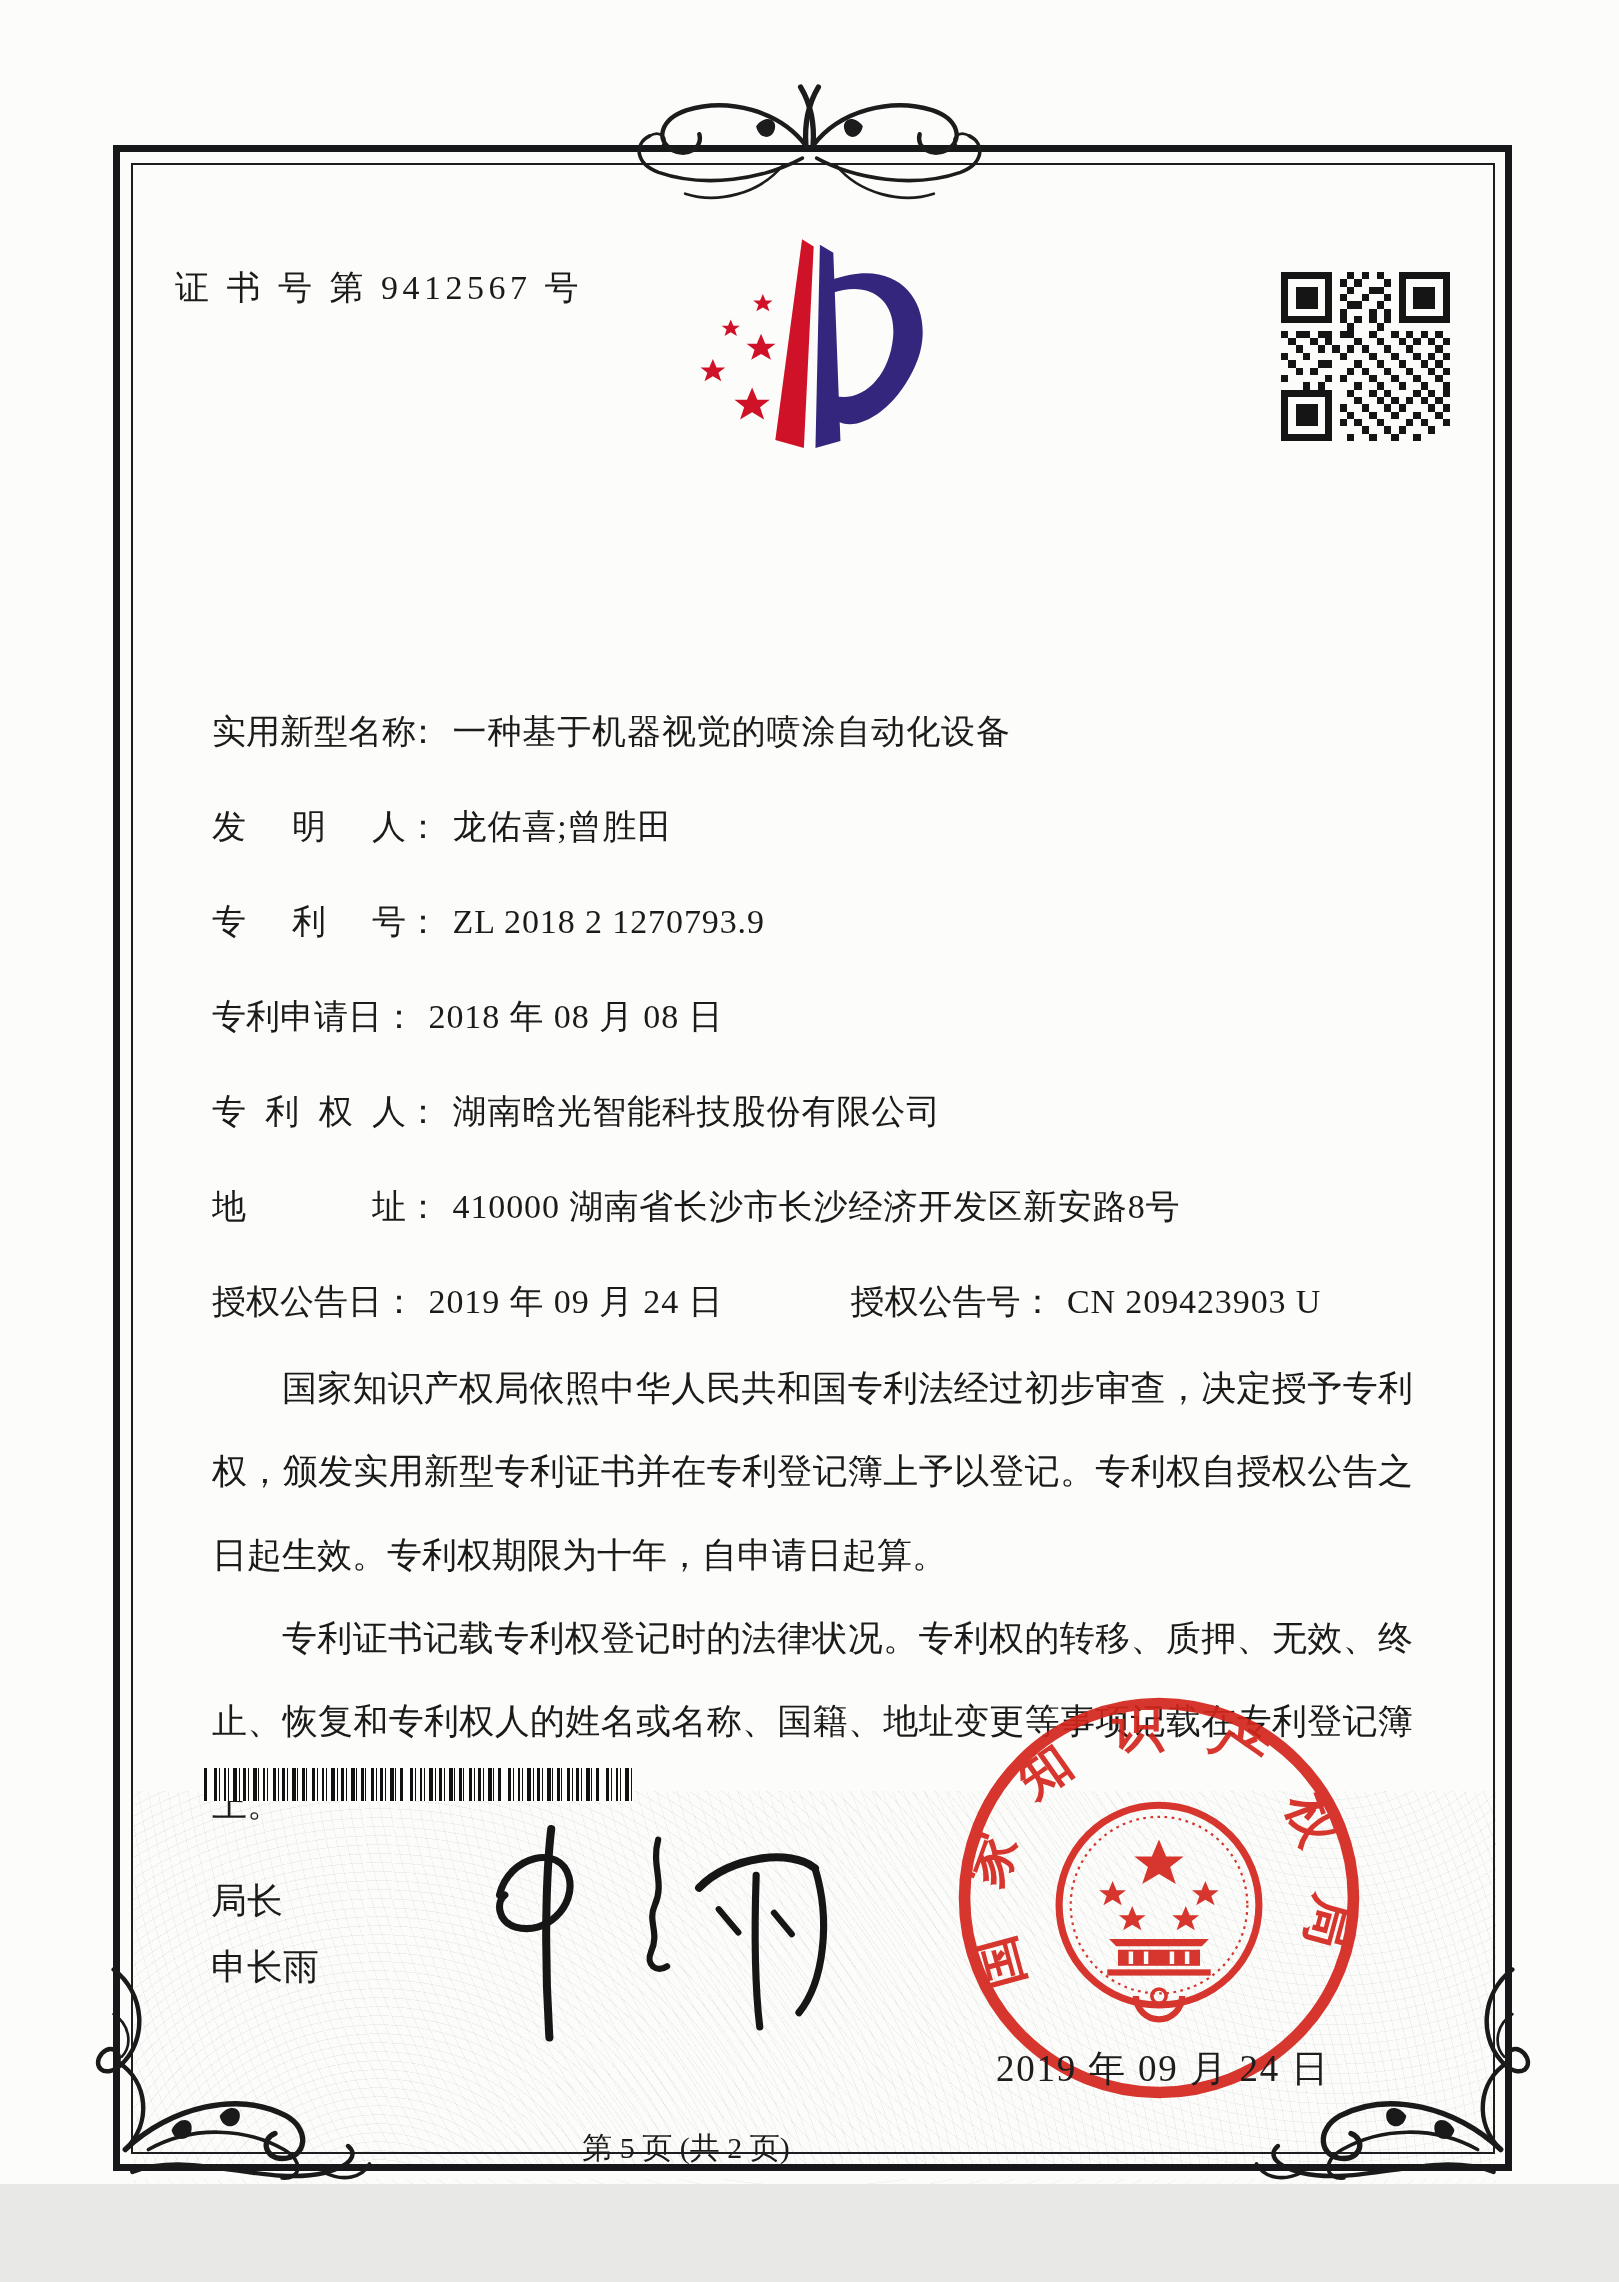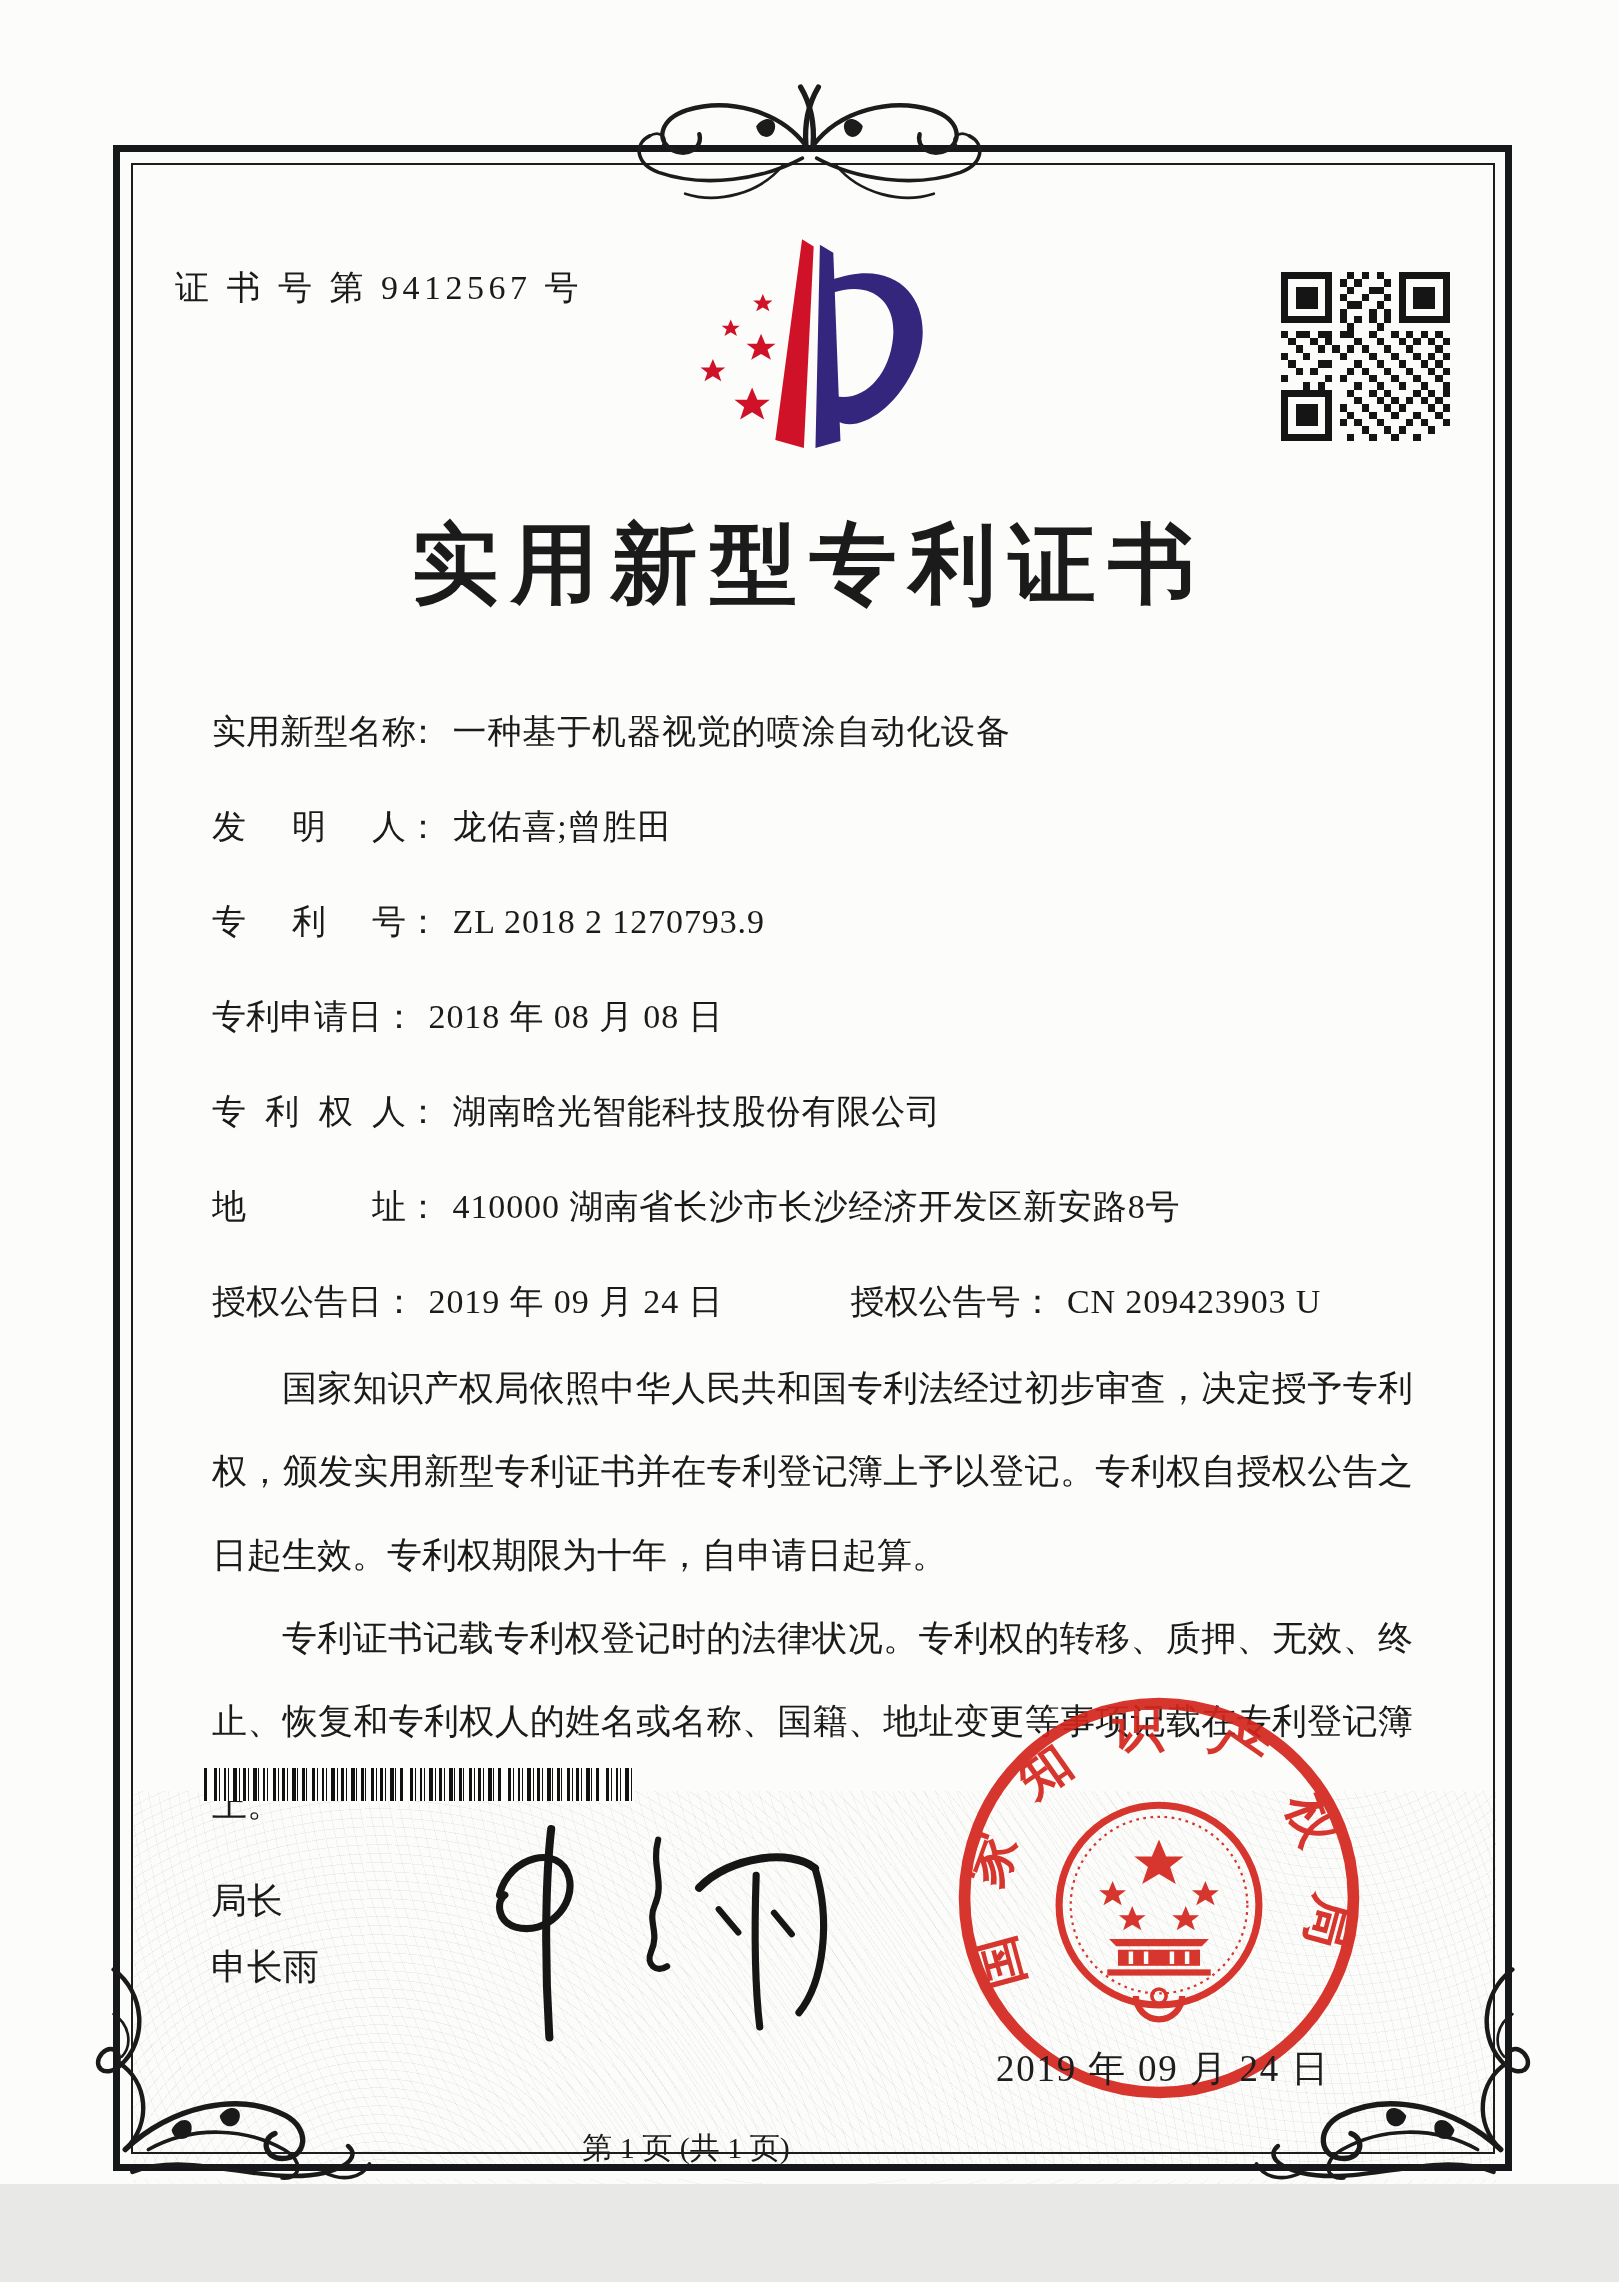--- a/index.html
+++ b/index.html
@@ -121,21 +121,20 @@
 
   <svg class="qr" viewBox="0 0 23 23" shape-rendering="crispEdges">
     <g fill="#151515">
       <path fill-rule="evenodd" d="M0,0h7v7h-7zM1,1h5v5h-5zM2,2h3v3h-3z"></path>
       <path fill-rule="evenodd" d="M16,0h7v7h-7zM17,1h5v5h-5zM18,2h3v3h-3z"></path>
       <path fill-rule="evenodd" d="M0,16h7v7h-7zM1,17h5v5h-5zM2,18h3v3h-3z"></path>
       <path d="M9,0h1v1h-1zM11,0h1v1h-1zM13,0h1v1h-1zM8,1h1v1h-1zM10,1h1v1h-1zM14,1h1v1h-1zM9,2h1v1h-1zM12,2h1v1h-1zM13,2h1v1h-1zM8,3h1v1h-1zM11,3h1v1h-1zM14,3h1v1h-1zM9,4h1v1h-1zM10,4h1v1h-1zM13,4h1v1h-1zM8,5h1v1h-1zM12,5h1v1h-1zM14,5h1v1h-1zM8,6h1v1h-1zM10,6h1v1h-1zM12,6h1v1h-1zM14,6h1v1h-1zM9,7h1v1h-1zM13,7h1v1h-1zM0,8h1v1h-1zM2,8h1v1h-1zM3,8h1v1h-1zM5,8h1v1h-1zM6,8h1v1h-1zM8,8h1v1h-1zM9,8h1v1h-1zM12,8h1v1h-1zM15,8h1v1h-1zM17,8h1v1h-1zM19,8h1v1h-1zM21,8h1v1h-1zM1,9h1v1h-1zM4,9h1v1h-1zM6,9h1v1h-1zM10,9h1v1h-1zM13,9h1v1h-1zM16,9h1v1h-1zM18,9h1v1h-1zM20,9h1v1h-1zM22,9h1v1h-1zM2,10h1v1h-1zM5,10h1v1h-1zM7,10h1v1h-1zM9,10h1v1h-1zM11,10h1v1h-1zM14,10h1v1h-1zM17,10h1v1h-1zM21,10h1v1h-1zM0,11h1v1h-1zM3,11h1v1h-1zM8,11h1v1h-1zM12,11h1v1h-1zM15,11h1v1h-1zM18,11h1v1h-1zM20,11h1v1h-1zM22,11h1v1h-1zM1,12h1v1h-1zM5,12h1v1h-1zM6,12h1v1h-1zM10,12h1v1h-1zM13,12h1v1h-1zM16,12h1v1h-1zM19,12h1v1h-1zM21,12h1v1h-1zM2,13h1v1h-1zM4,13h1v1h-1zM9,13h1v1h-1zM11,13h1v1h-1zM14,13h1v1h-1zM17,13h1v1h-1zM20,13h1v1h-1zM22,13h1v1h-1zM0,14h1v1h-1zM6,14h1v1h-1zM8,14h1v1h-1zM12,14h1v1h-1zM15,14h1v1h-1zM18,14h1v1h-1zM21,14h1v1h-1zM3,15h1v1h-1zM5,15h1v1h-1zM10,15h1v1h-1zM13,15h1v1h-1zM16,15h1v1h-1zM19,15h1v1h-1zM22,15h1v1h-1zM9,16h1v1h-1zM12,16h1v1h-1zM14,16h1v1h-1zM18,16h1v1h-1zM20,16h1v1h-1zM22,16h1v1h-1zM10,17h1v1h-1zM13,17h1v1h-1zM15,17h1v1h-1zM17,17h1v1h-1zM19,17h1v1h-1zM21,17h1v1h-1zM8,18h1v1h-1zM11,18h1v1h-1zM14,18h1v1h-1zM16,18h1v1h-1zM20,18h1v1h-1zM22,18h1v1h-1zM9,19h1v1h-1zM12,19h1v1h-1zM15,19h1v1h-1zM18,19h1v1h-1zM21,19h1v1h-1zM8,20h1v1h-1zM10,20h1v1h-1zM13,20h1v1h-1zM17,20h1v1h-1zM19,20h1v1h-1zM22,20h1v1h-1zM11,21h1v1h-1zM14,21h1v1h-1zM16,21h1v1h-1zM20,21h1v1h-1zM9,22h1v1h-1zM12,22h1v1h-1zM15,22h1v1h-1zM18,22h1v1h-1z"></path>
     </g>
   </svg>
 
-  <div class="title">实用新型专利证书</div>
 
   <div class="fields">
     <div class="frow">
       <span class="flabel">实用新型名称</span>
         <span class="fcolon">：</span>
       <span class="fvalue">一种基于机器视觉的喷涂自动化设备</span>
     </div>
     <div class="frow">
       <span class="flabel">发明人</span>
         <span class="fcolon">：</span>
@@ -221,17 +220,17 @@
           <rect x="-58" y="28" width="116" height="7"></rect>
           <path d="M-26,58 A26,26 0 0 0 26,58" fill="none" stroke="#d3261c" stroke-width="7"></path>
           <circle cy="58" r="8" fill="none" stroke="#d3261c" stroke-width="4"></circle>
         </g>
       </g>
     </g>
   </svg>
 
   <div class="seal-date">2019 年 09 月 24 日</div>
 
-  <div class="page-info">第 1 页 (共 1 页)</div>
+  <div class="page-info">第 5 页 (共 2 页)</div>
   <div class="back-note">其他事项参见背面</div>
 
 </div>
 
 
 </body></html>

